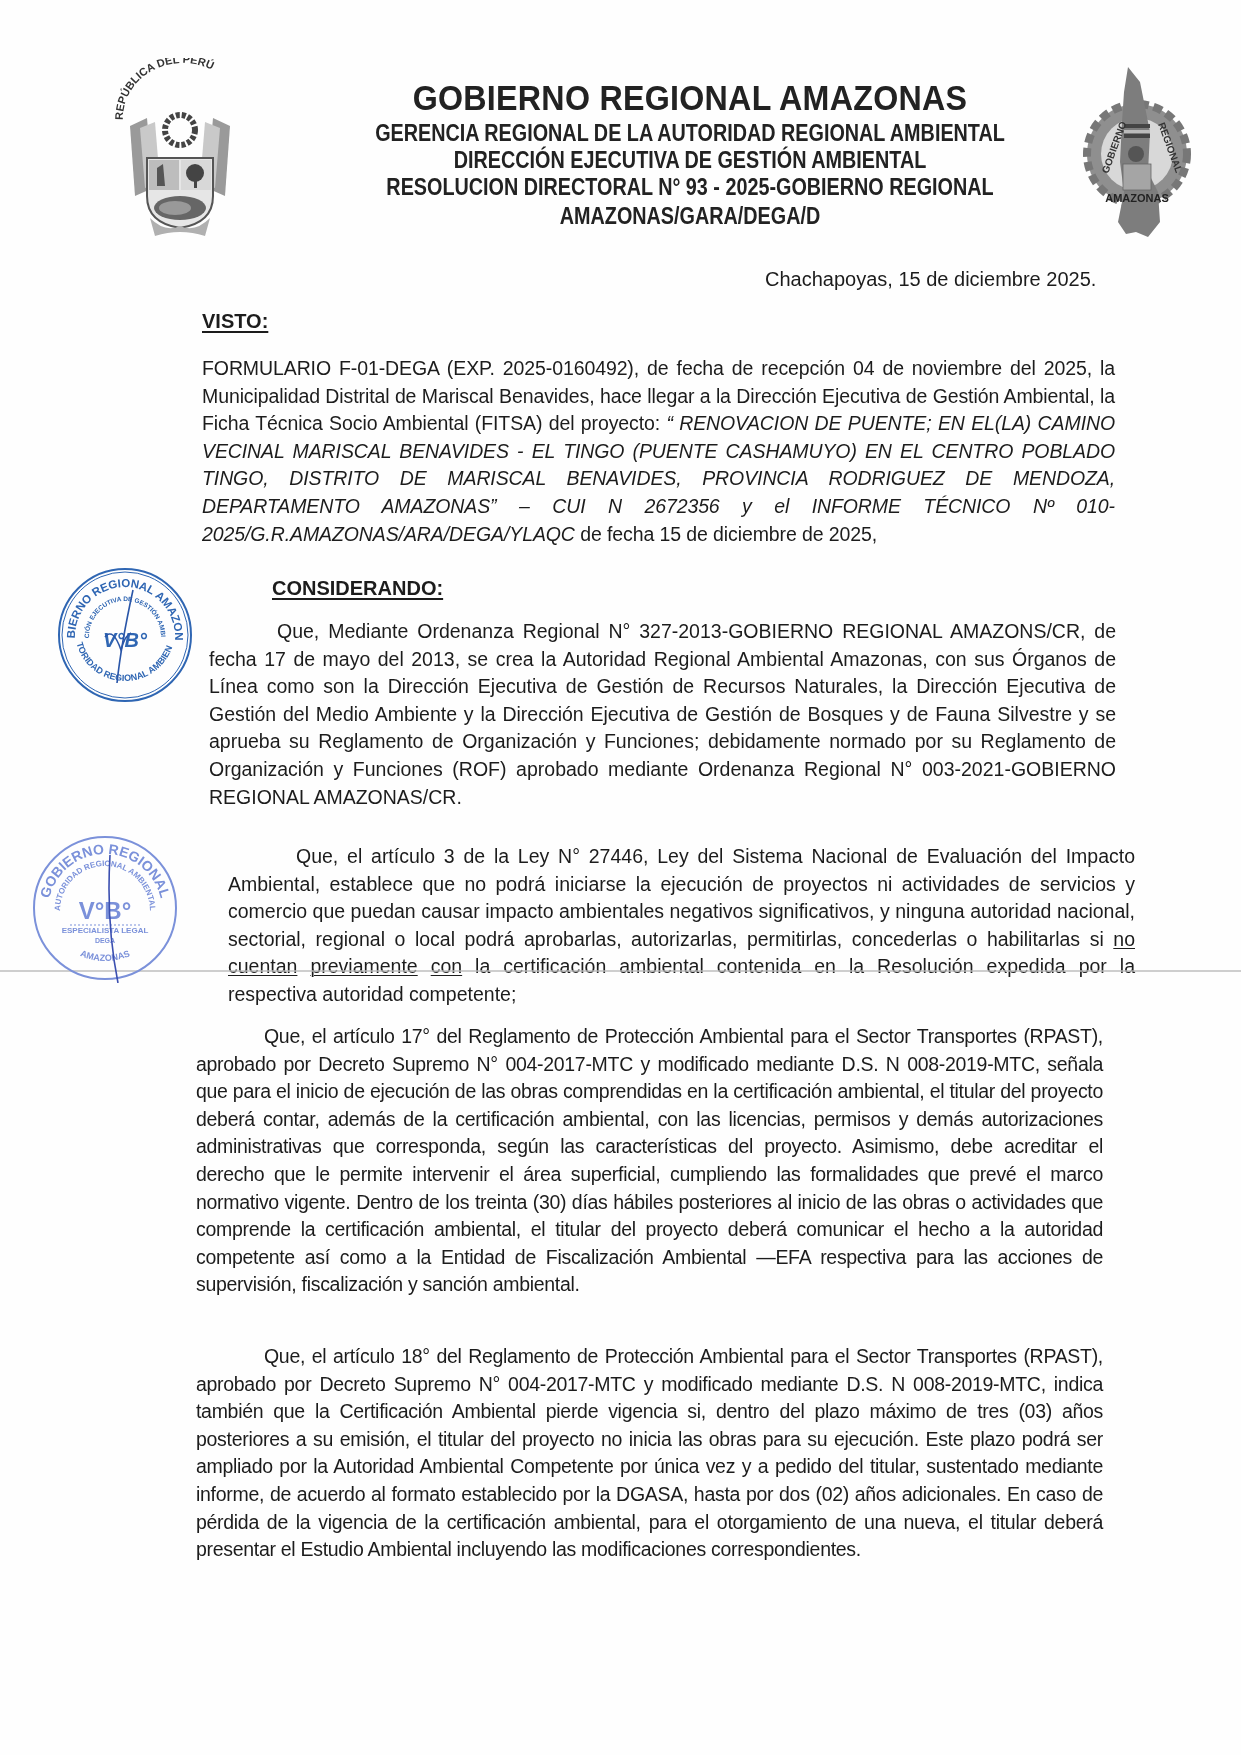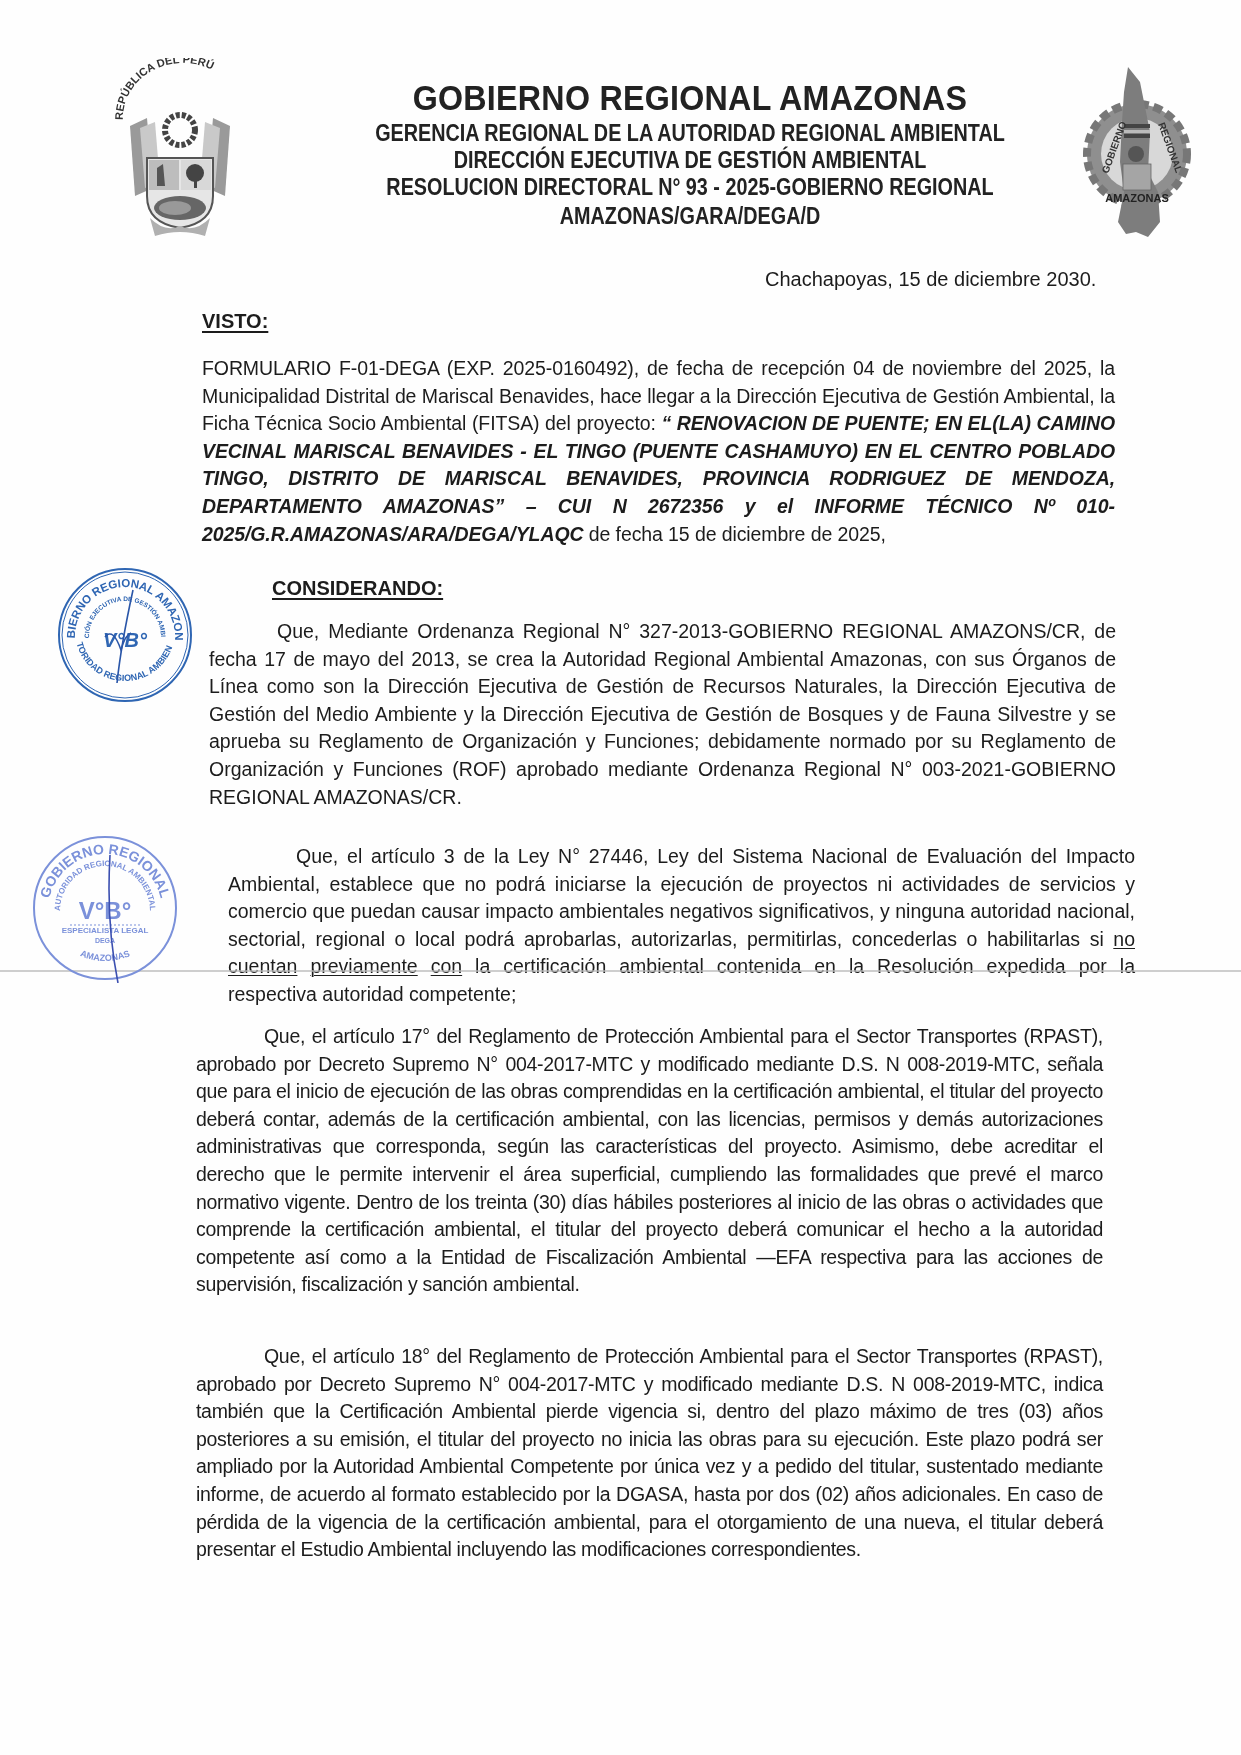--- a/index.html
+++ b/index.html
@@ -20,21 +20,21 @@
   .txt { font-family:"Liberation Sans", sans-serif; font-size:19.5px; color:#1c1c1c; }
   .date { position:absolute; left:765px; top:268px; font-size:20px; }
   .section-h { position:absolute; font-size:20px; font-weight:bold; text-decoration:underline; text-underline-offset:3px; }
   .visto-h { left:202px; top:310px; }
   .consid-h { left:272px; top:577px; }
 
   .para { position:absolute; line-height:27.6px; text-align:justify; text-align-last:left; }
   .para p { margin:0; }
   .para .ind { display:inline-block; width:68px; }
   .p-visto { left:202px; top:355px; width:913px; letter-spacing:-0.1px; }
-  .p-visto i { font-style:italic;font-weight:bold; }
+  .p-visto i { font-style:italic; }
   .p1 { left:196px; top:618px; width:907px;margin-left:13px; }
   .p2 { left:196px; top:843px; width:907px;margin-left:32px; }
   .p3 { left:196px; top:1023px; width:907px; letter-spacing:-0.3px; }
   .p4 { left:196px; top:1343px; width:907px; letter-spacing:-0.3px; }
   .ul { text-decoration:underline; text-decoration-thickness:1px; text-underline-offset:2px; }
 
   .scanline { position:absolute; left:0; top:970px; width:1241px; height:2px; background:#b9b9b9; opacity:0.7; }
 
   .stamp { position:absolute; }
   .stamp1 { left:55px; top:565px; width:140px; height:140px; }
@@ -83,21 +83,21 @@
     <text x="80" y="62" font-family="Liberation Sans, sans-serif" font-size="10" font-weight="bold" fill="#333" transform="rotate(70 80 62)">REGIONAL</text>
     <text x="59" y="140" text-anchor="middle" font-family="Liberation Sans, sans-serif" font-size="11" font-weight="bold" fill="#222">AMAZONAS</text>
   </svg>
 
   <div class="hdr hdr-title">GOBIERNO REGIONAL AMAZONAS</div>
   <div class="hdr hdr-l1">GERENCIA REGIONAL DE LA AUTORIDAD REGIONAL AMBIENTAL</div>
   <div class="hdr hdr-l2">DIRECCIÓN EJECUTIVA DE GESTIÓN AMBIENTAL</div>
   <div class="hdr hdr-l3">RESOLUCION DIRECTORAL N° 93 - 2025-GOBIERNO REGIONAL</div>
   <div class="hdr hdr-l4">AMAZONAS/GARA/DEGA/D</div>
 
-  <div class="txt date">Chachapoyas,  15 de diciembre 2030.</div>
+  <div class="txt date">Chachapoyas,  15 de diciembre 2025.</div>
 
   <div class="txt section-h visto-h">VISTO:</div>
   <div class="txt para p-visto">
     <p><span>FORMULARIO F-01-DEGA (EXP. 2025-0160492), de fecha de recepción 04 de noviembre del 2025, la Municipalidad Distrital de Mariscal Benavides, hace llegar a la Dirección Ejecutiva de Gestión Ambiental, la Ficha Técnica Socio Ambiental (FITSA) del proyecto: </span><i>“ RENOVACION DE PUENTE; EN EL(LA) CAMINO VECINAL MARISCAL BENAVIDES - EL TINGO (PUENTE CASHAMUYO) EN EL CENTRO POBLADO TINGO, DISTRITO DE MARISCAL BENAVIDES, PROVINCIA RODRIGUEZ DE MENDOZA, DEPARTAMENTO AMAZONAS” – CUI N 2672356 y  el INFORME TÉCNICO Nº 010-2025/G.R.AMAZONAS/ARA/DEGA/YLAQC</i><span> de fecha 15 de diciembre de 2025,</span></p>
   </div>
 
   <div class="txt section-h consid-h">CONSIDERANDO:</div>
 
   <div class="txt para p1">
     <p><span class="ind"></span><span>Que, Mediante Ordenanza Regional N° 327-2013-GOBIERNO REGIONAL AMAZONS/CR, de fecha 17 de mayo del 2013, se crea la Autoridad Regional Ambiental Amazonas, con sus Órganos de Línea como son la Dirección  Ejecutiva de Gestión de Recursos Naturales, la Dirección Ejecutiva de  Gestión del Medio Ambiente y la Dirección Ejecutiva de Gestión de Bosques y de Fauna Silvestre y se aprueba su Reglamento de Organización y Funciones; debidamente normado por su Reglamento de Organización y Funciones (ROF) aprobado mediante Ordenanza Regional N° 003-2021-GOBIERNO REGIONAL AMAZONAS/CR.</span></p>

